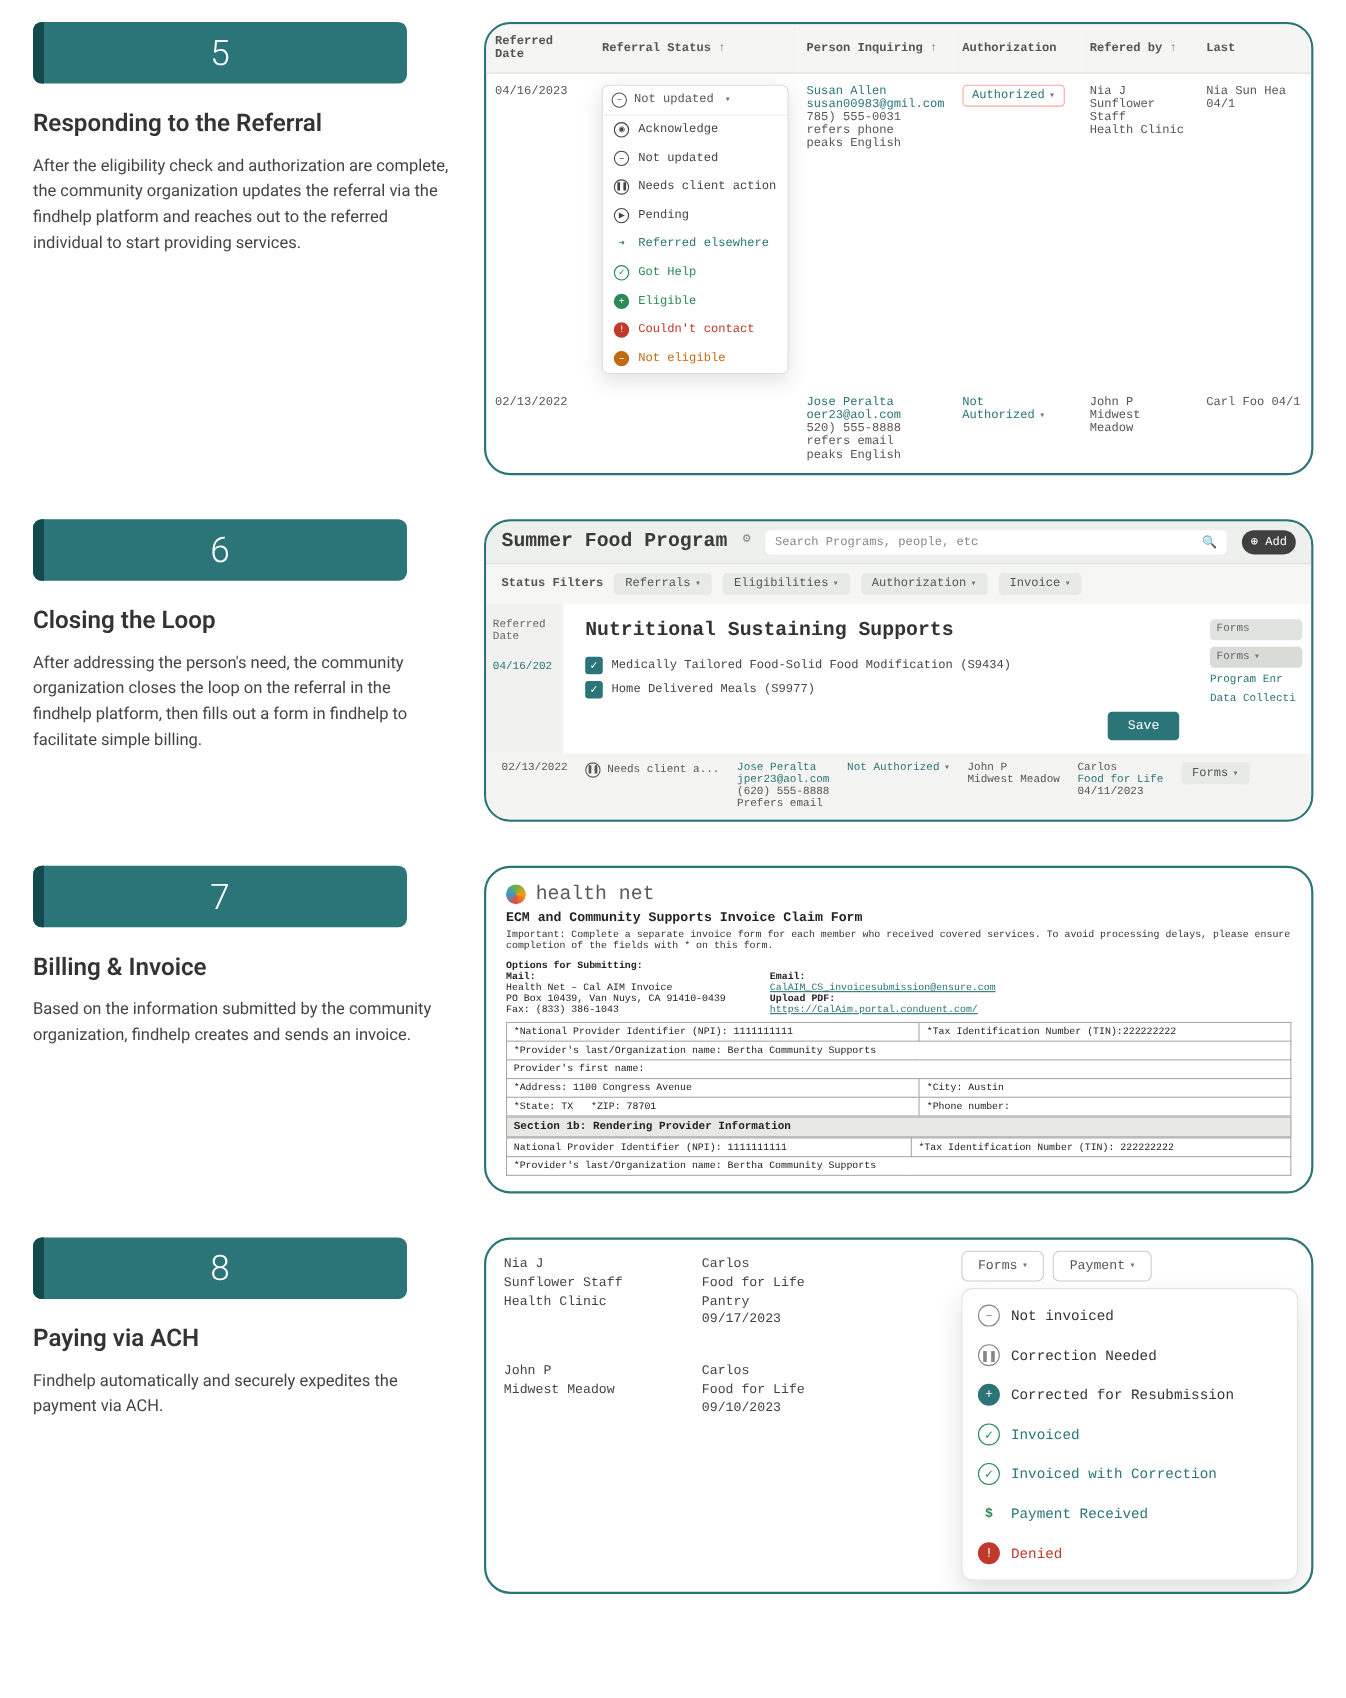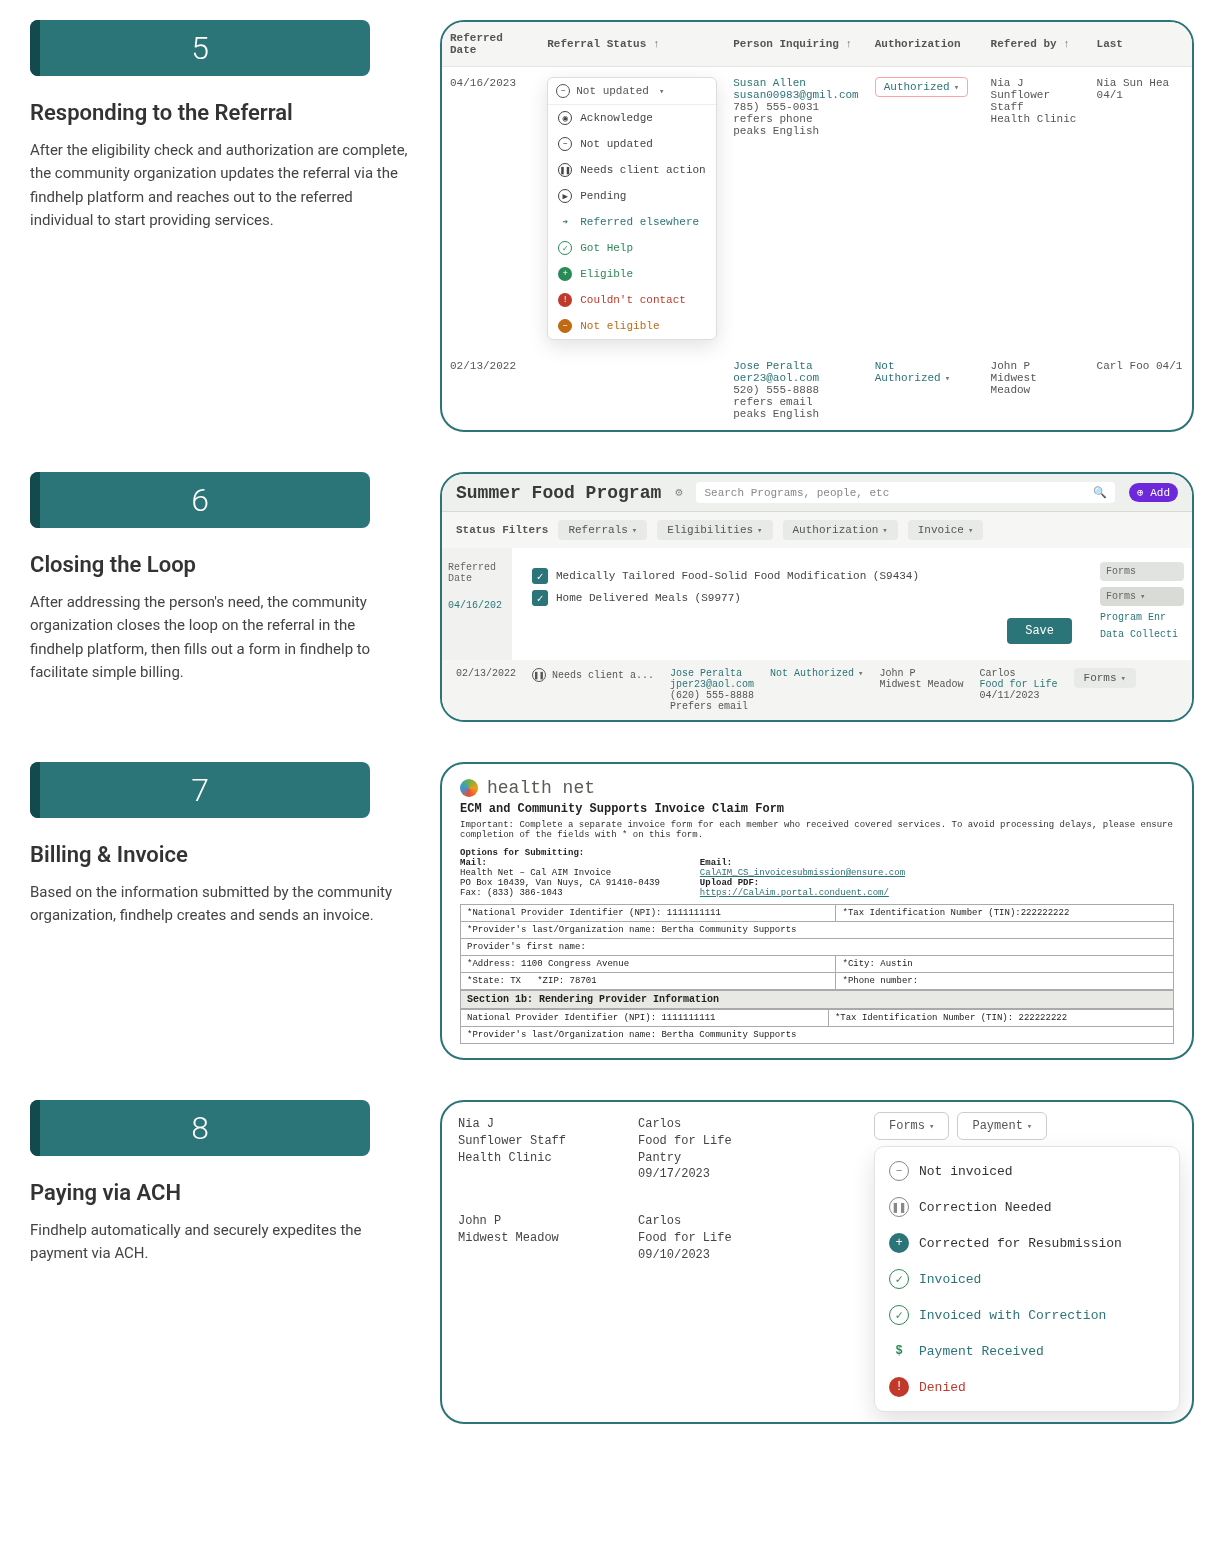--- a/index.html
+++ b/index.html
@@ -114,31 +114,31 @@
   .caret::after { content:"\25BE"; font-size:9px; margin-left:4px; color:#777; }
   .link { color:#2b7478; }
   .pill-auth {
     border:1px solid #fca5a5; border-radius:4px; padding:3px 8px;
     color:#2b7478; display:inline-block; font-size:11px;
   }
 
   
   .p6-top {
     background:#eef0ee; padding:8px 14px;
-    display:flex; align-items:center; gap:14px;
+    display:flex; gap:14px;
     border-bottom:1px solid #dadad4;
   }
   .p6-title { font-size:18px; font-weight:600; color:#3a3a36; }
   .gear { color:#888; }
   .search6 {
     flex:1; background:#fff; border-radius:4px;
     padding:4px 8px; color:#888; font-size:11px;
     display:flex; align-items:center; justify-content:space-between;
   }
-  .addbtn { background:#6d28d9; color:#fff; border-radius:12px; padding:3px 8px; font-size:11px; }
+  .addbtn { background:#404040; color:#fff; border-radius:12px; padding:3px 8px; font-size:11px; }
   .p6-sub {
     background:#f6f7f5; padding:8px 14px;
     display:flex; align-items:center; gap:10px; font-size:11px; color:#555;
   }
   .chip {
     background:#e7eae6; border-radius:4px; padding:4px 10px; font-size:11px; color:#555;
     display:inline-flex; align-items:center;
   }
   .p6-body { display:flex; }
   .p6-side {
@@ -327,20 +327,21 @@
       <span class="chip caret">Eligibilities</span>
       <span class="chip caret">Authorization</span>
       <span class="chip caret">Invoice</span>
     </div>
     <div class="p6-body">
       <div class="p6-side">
         <div>Referred Date</div>
         <div class="sd">04/16/202</div>
       </div>
       <div class="p6-main">
+        <div class="p6-card-title">Nutritional Sustaining Supports</div>
         <div class="chkline">
           <span class="chkbox">✓</span>
           <span>Medically Tailored Food-Solid Food Modification (S9434)</span>
         </div>
         <div class="chkline">
           <span class="chkbox">✓</span>
           <span>Home Delivered Meals (S9977)</span>
         </div>
         <span class="savebtn">Save</span>
         <div style="clear:both;height:6px"></div>

